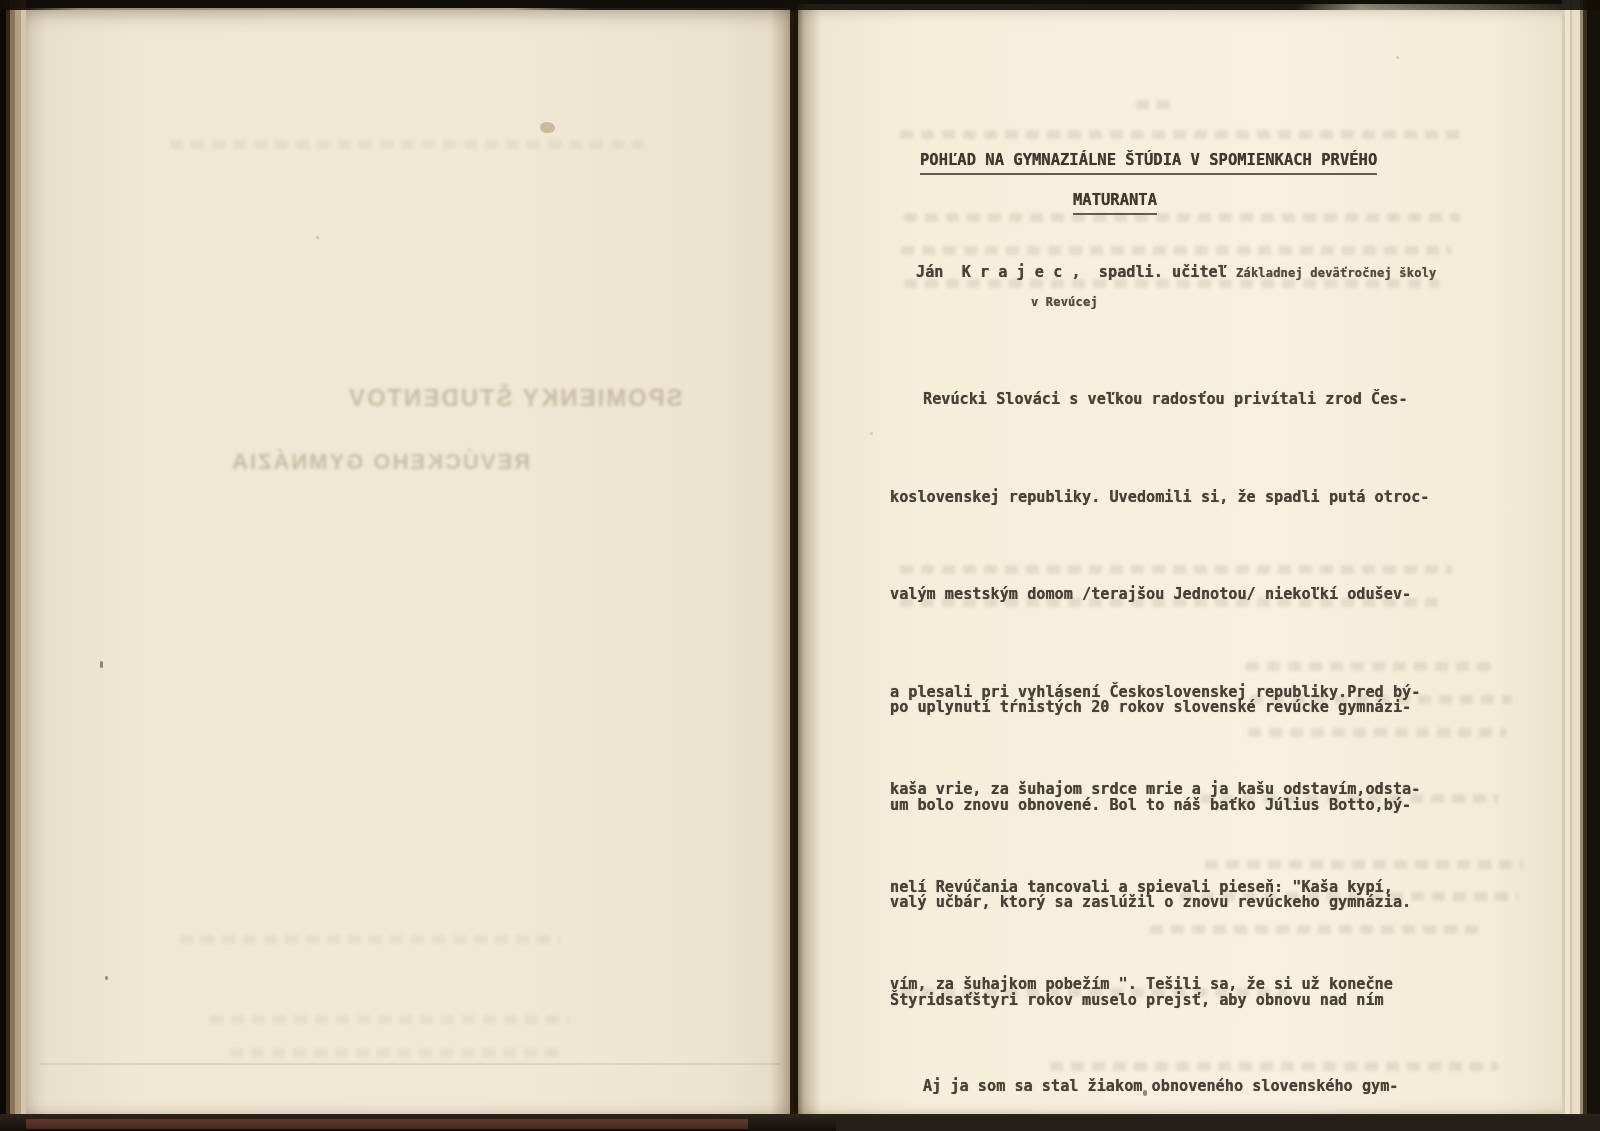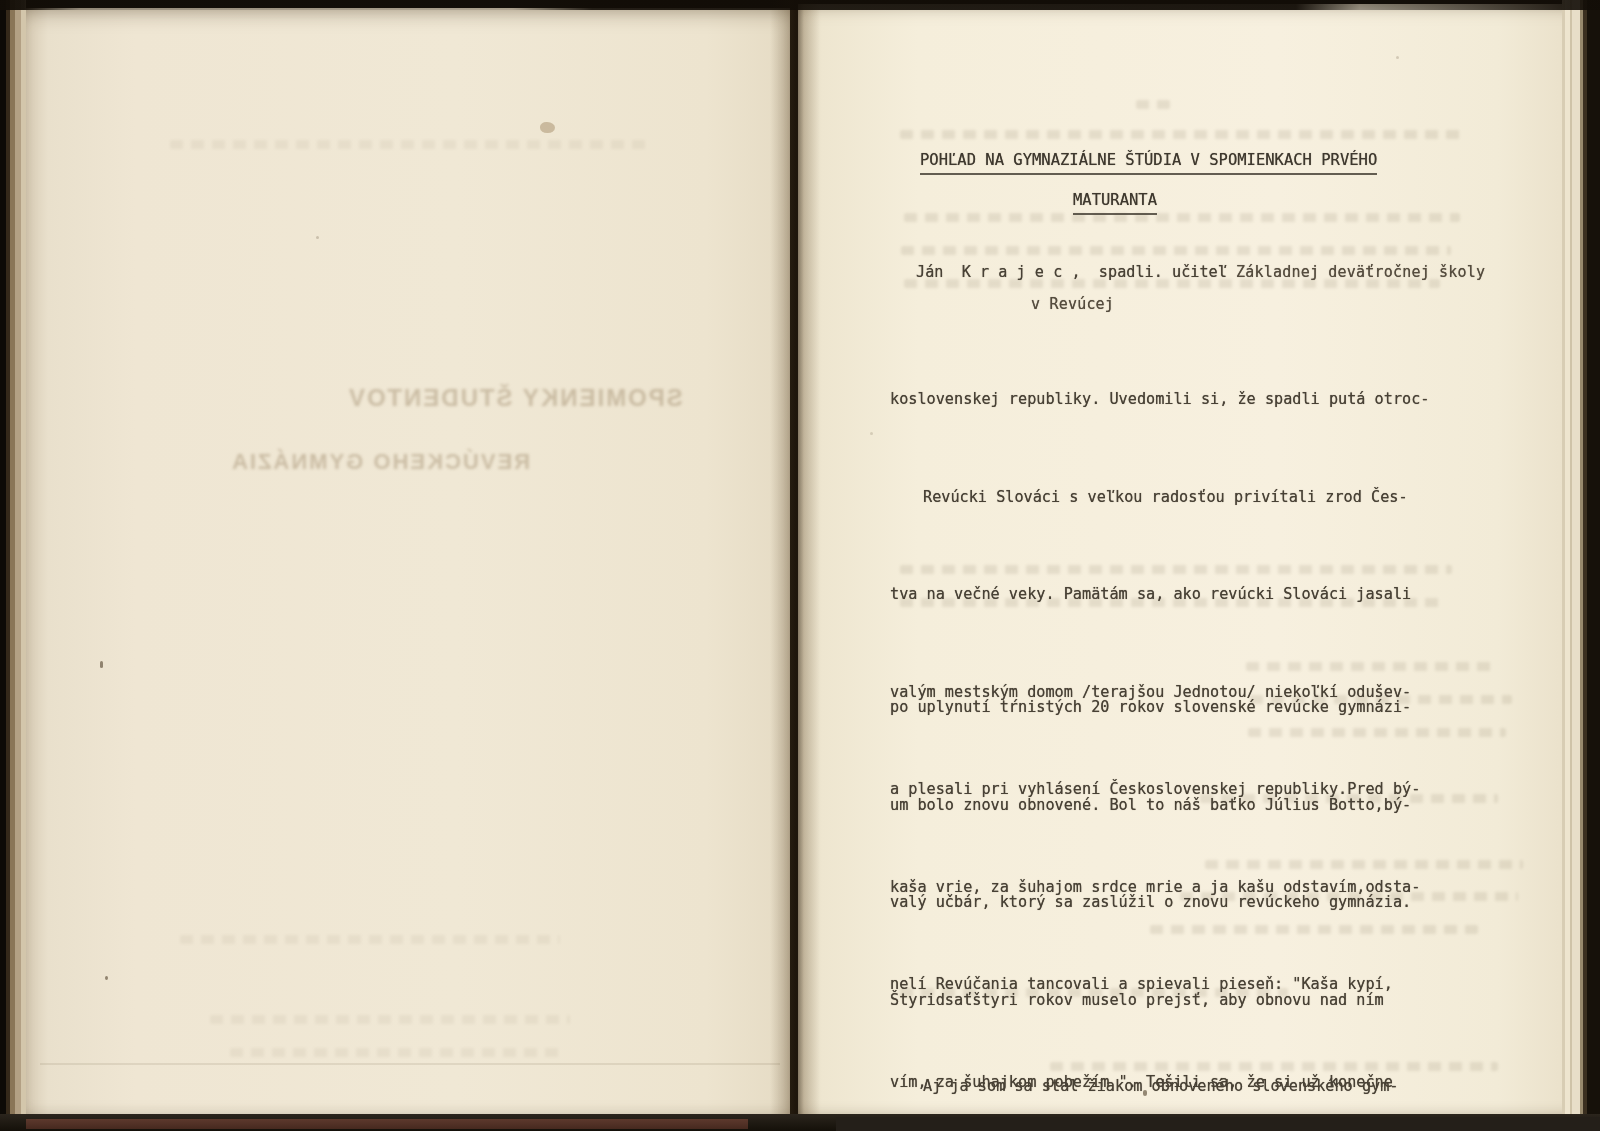--- a/index.html
+++ b/index.html
@@ -23,34 +23,34 @@
     background:linear-gradient(90deg,rgba(0,0,0,0) 0 6px,#d8cdb4 6px 9px,#eee5cf 9px 14px,#cfc3a8 14px 16px,#e8dec8 16px 24px,#97896d 24px 27px,#3a2f20 27px 31px,#16110a 31px 44px);}
   .strip-top{position:absolute;left:0;top:0;width:1600px;height:10px;
     background:linear-gradient(90deg,rgba(18,13,7,.95) 0 1.5%,rgba(18,13,7,.25) 5%,rgba(18,13,7,.12) 32%,rgba(18,13,7,.9) 37%,rgba(18,13,7,.95) 81%,rgba(18,13,7,.35) 85%,rgba(18,13,7,.9) 98%);}
   .strip-bottom{position:absolute;left:0;top:1114px;width:1600px;height:17px;
     background:linear-gradient(180deg,#2b251d 0,#141009 100%);}
   .cover-maroon{position:absolute;left:26px;top:1119px;width:722px;height:10px;
     background:linear-gradient(180deg,#5d392d,#46291f);}
   .cover-gray{position:absolute;left:836px;top:1117px;width:764px;height:14px;background:#241f19;}
 
   
-  .typed{font-size:15.2px;font-weight:400;color:#484135;letter-spacing:0;
+  .typed{font-size:15.2px;font-weight:700;color:#484135;letter-spacing:0;
          white-space:pre;text-shadow:0 0 .7px rgba(72,65,53,.85);}
   .para{position:absolute;line-height:32.5px;}
   .p1{left:92px;top:314px;}
   .p2{left:92px;top:622px;}
   .p3{left:92px;top:1001px;}
   .tl{height:32.5px;}
   .ind{padding-left:33px;}
   .title{position:absolute;font-size:15.5px;color:#3e382e;}
   .t1{left:122px;top:147px;}
   .t2{left:275px;top:187px;}
   .ul{border-bottom:2px solid rgba(62,56,46,.8);padding-bottom:4px;}
   .byline{position:absolute;left:118px;top:259px;}
-  .small{font-size:15px;letter-spacing:.2px;color:#554c3e;}
+  .small{font-size:12px;letter-spacing:.2px;color:#554c3e;}
   .byline2{position:absolute;left:233px;top:291px;}
 
   
   .ghost-head{position:absolute;font-family:"Liberation Sans",sans-serif;font-weight:700;
     color:rgba(148,126,93,.40);transform:scaleX(-1);filter:blur(1.7px);letter-spacing:2px;white-space:pre;}
   .gh1{left:321px;top:376px;font-size:24px;}
   .gh2{left:204px;top:441px;font-size:22px;}
   .smudge{position:absolute;height:9px;border-radius:2px;filter:blur(1.6px);
     background:repeating-linear-gradient(90deg,rgba(124,111,86,.6) 0 13px,rgba(124,111,86,0) 13px 21px);}
   .sr{opacity:.24;} .sl{opacity:.13;}
@@ -98,23 +98,22 @@
     <div class="smudge sr" style="left:102px;top:984px;width:388px;"></div>
     <div class="smudge sr" style="left:252px;top:1058px;width:448px;"></div>
 
     <div class="title typed t1"><span class="ul">POHĽAD NA GYMNAZIÁLNE ŠTÚDIA V SPOMIENKACH PRVÉHO</span></div>
     <div class="title typed t2"><span class="ul">MATURANTA</span></div>
 
     <div class="byline typed"><span>Ján  K r a j e c ,  spadli. učiteľ </span><span class="small">Základnej deväťročnej školy</span></div>
     <div class="byline2 typed small">v Revúcej</div>
 
     <div class="para typed p1">
+      <div class="tl ind">Revúcki Slováci s veľkou radosťou privítali zrod Čes-</div>
       <div class="tl">koslovenskej republiky. Uvedomili si, že spadli putá otroc-</div>
-      <div class="tl ind">Revúcki Slováci s veľkou radosťou privítali zrod Čes-</div>
-      <div class="tl">tva na večné veky. Pamätám sa, ako revúcki Slováci jasali</div>
       <div class="tl">valým mestským domom /terajšou Jednotou/ niekoľkí odušev-</div>
       <div class="tl">a plesali pri vyhlásení Československej republiky.Pred bý-</div>
       <div class="tl">kaša vrie, za šuhajom srdce mrie a ja kašu odstavím,odsta-</div>
       <div class="tl">nelí Revúčania tancovali a spievali pieseň: "Kaša kypí,</div>
       <div class="tl">vím, za šuhajkom pobežím ". Tešili sa, že si už konečne</div>
       
     </div>
 
     <div class="para typed p2">
       <div class="tl">po uplynutí tŕnistých 20 rokov slovenské revúcke gymnázi-</div>

